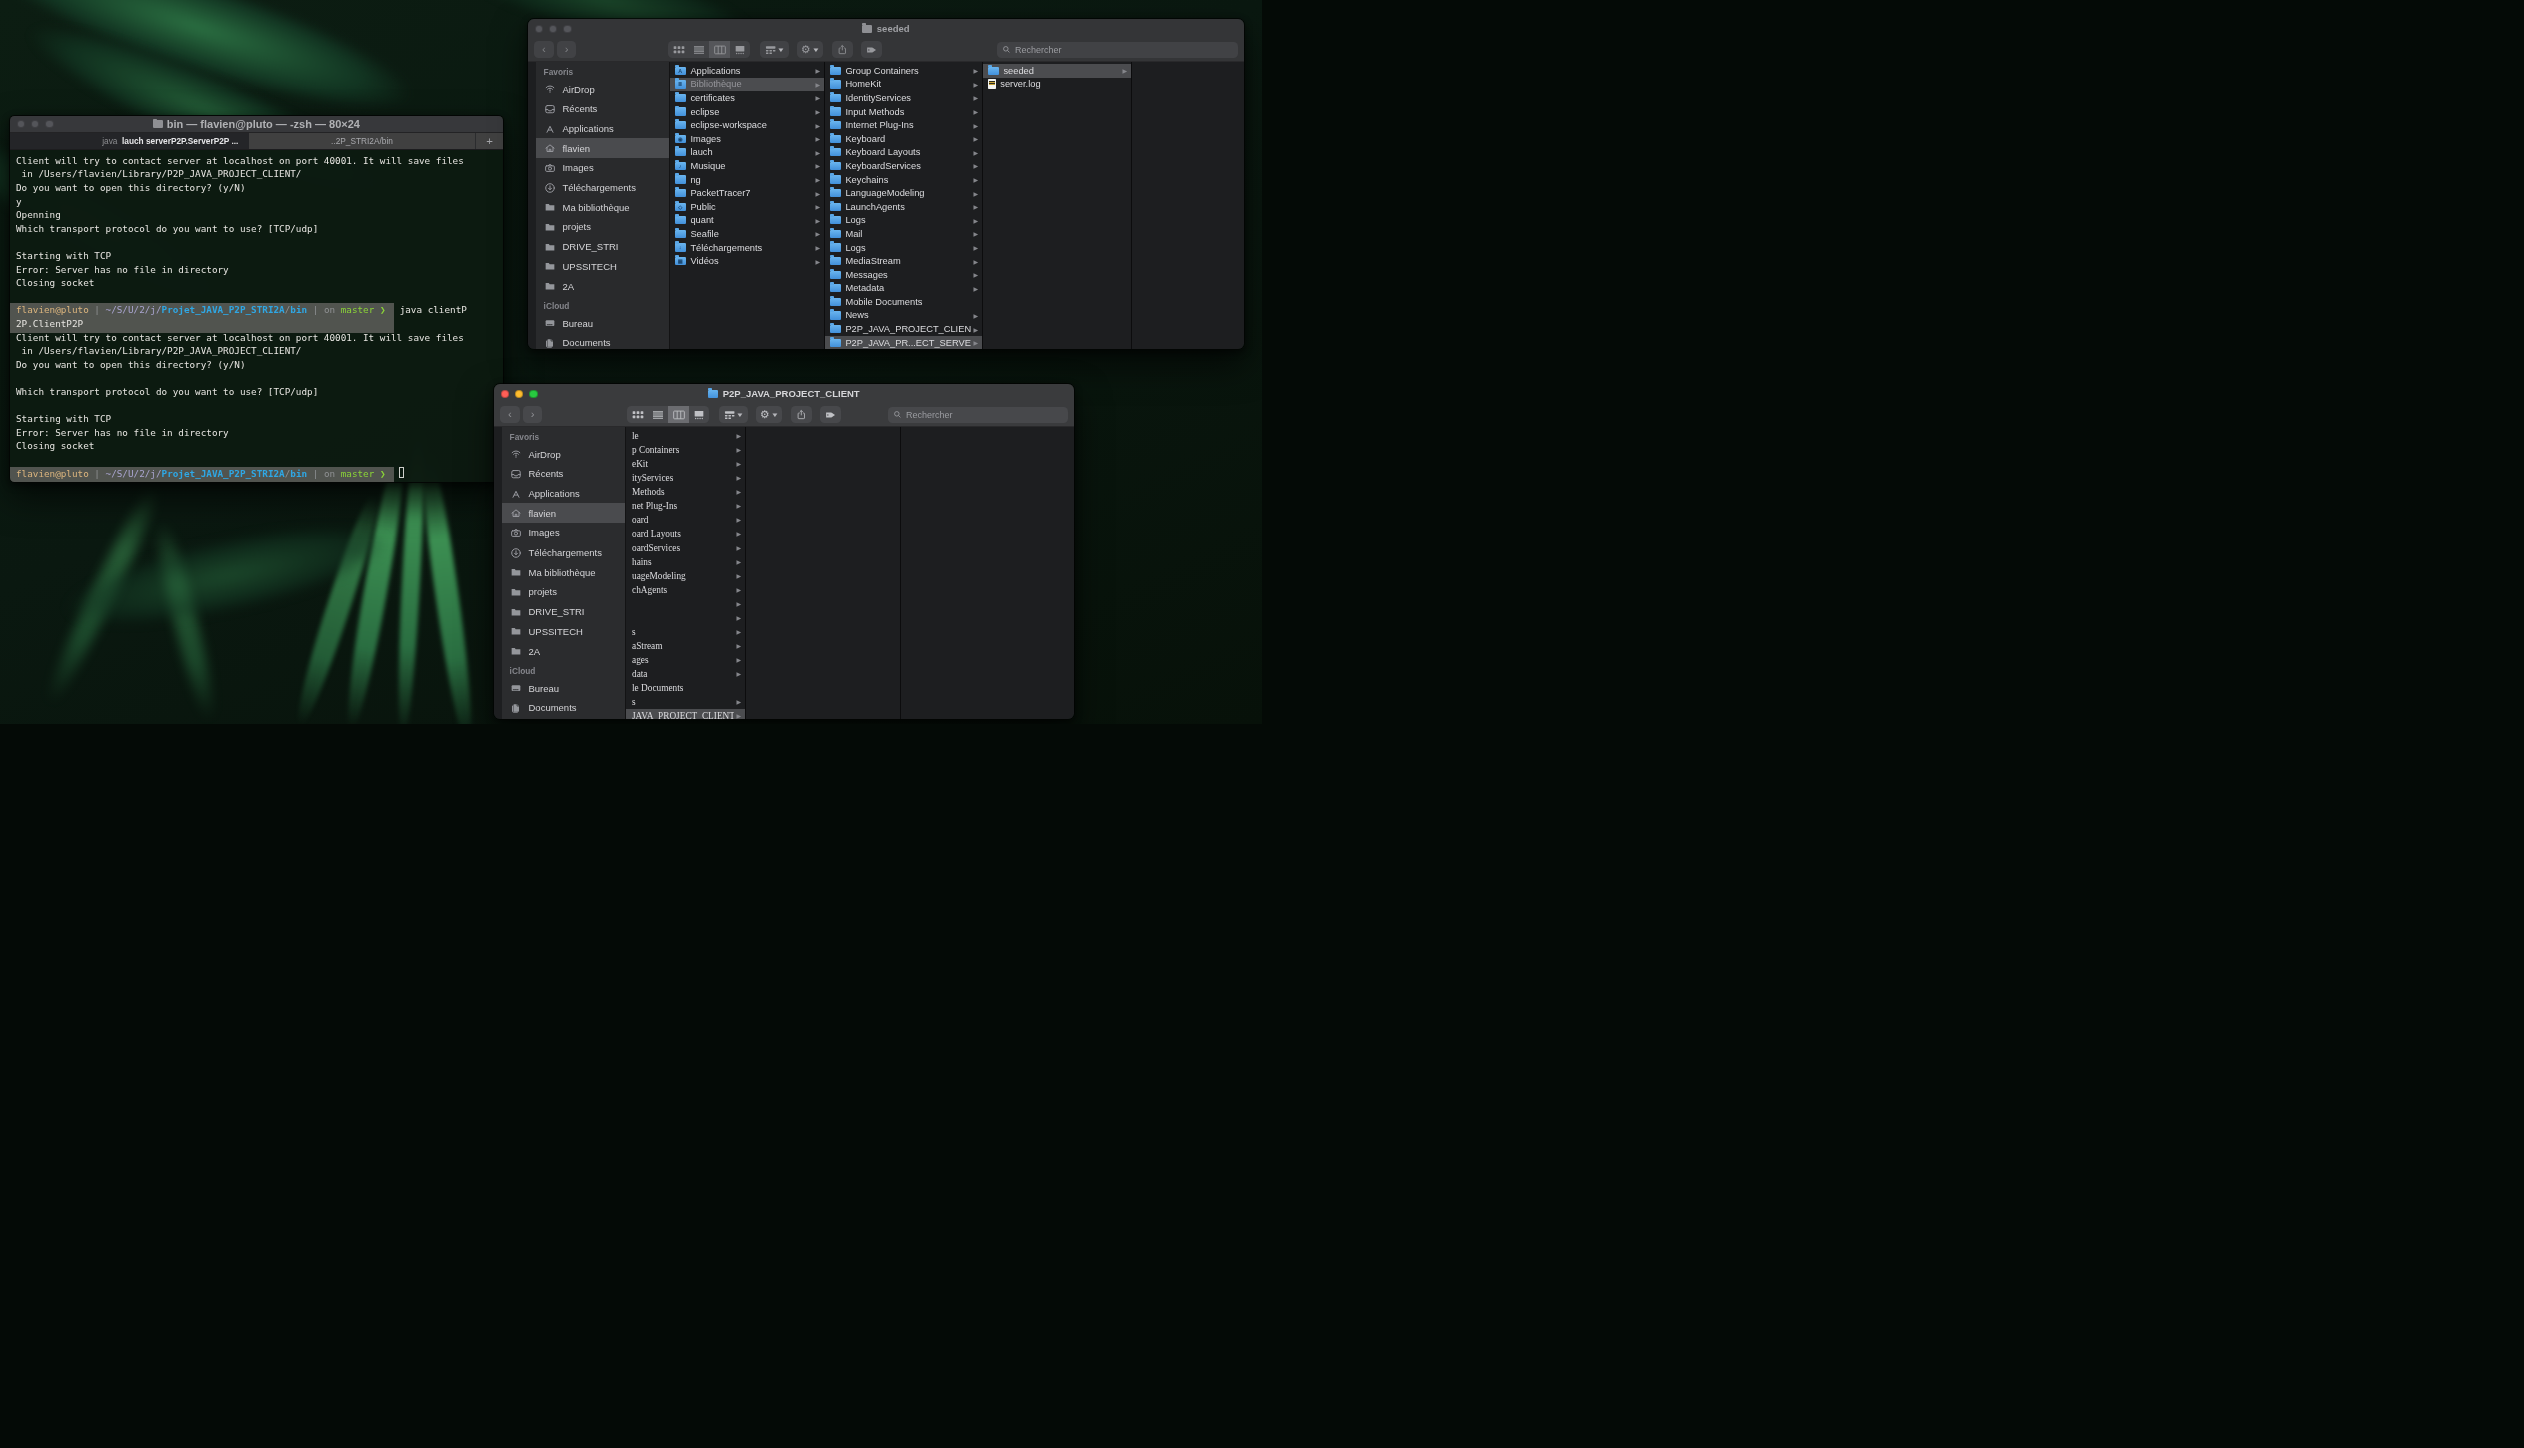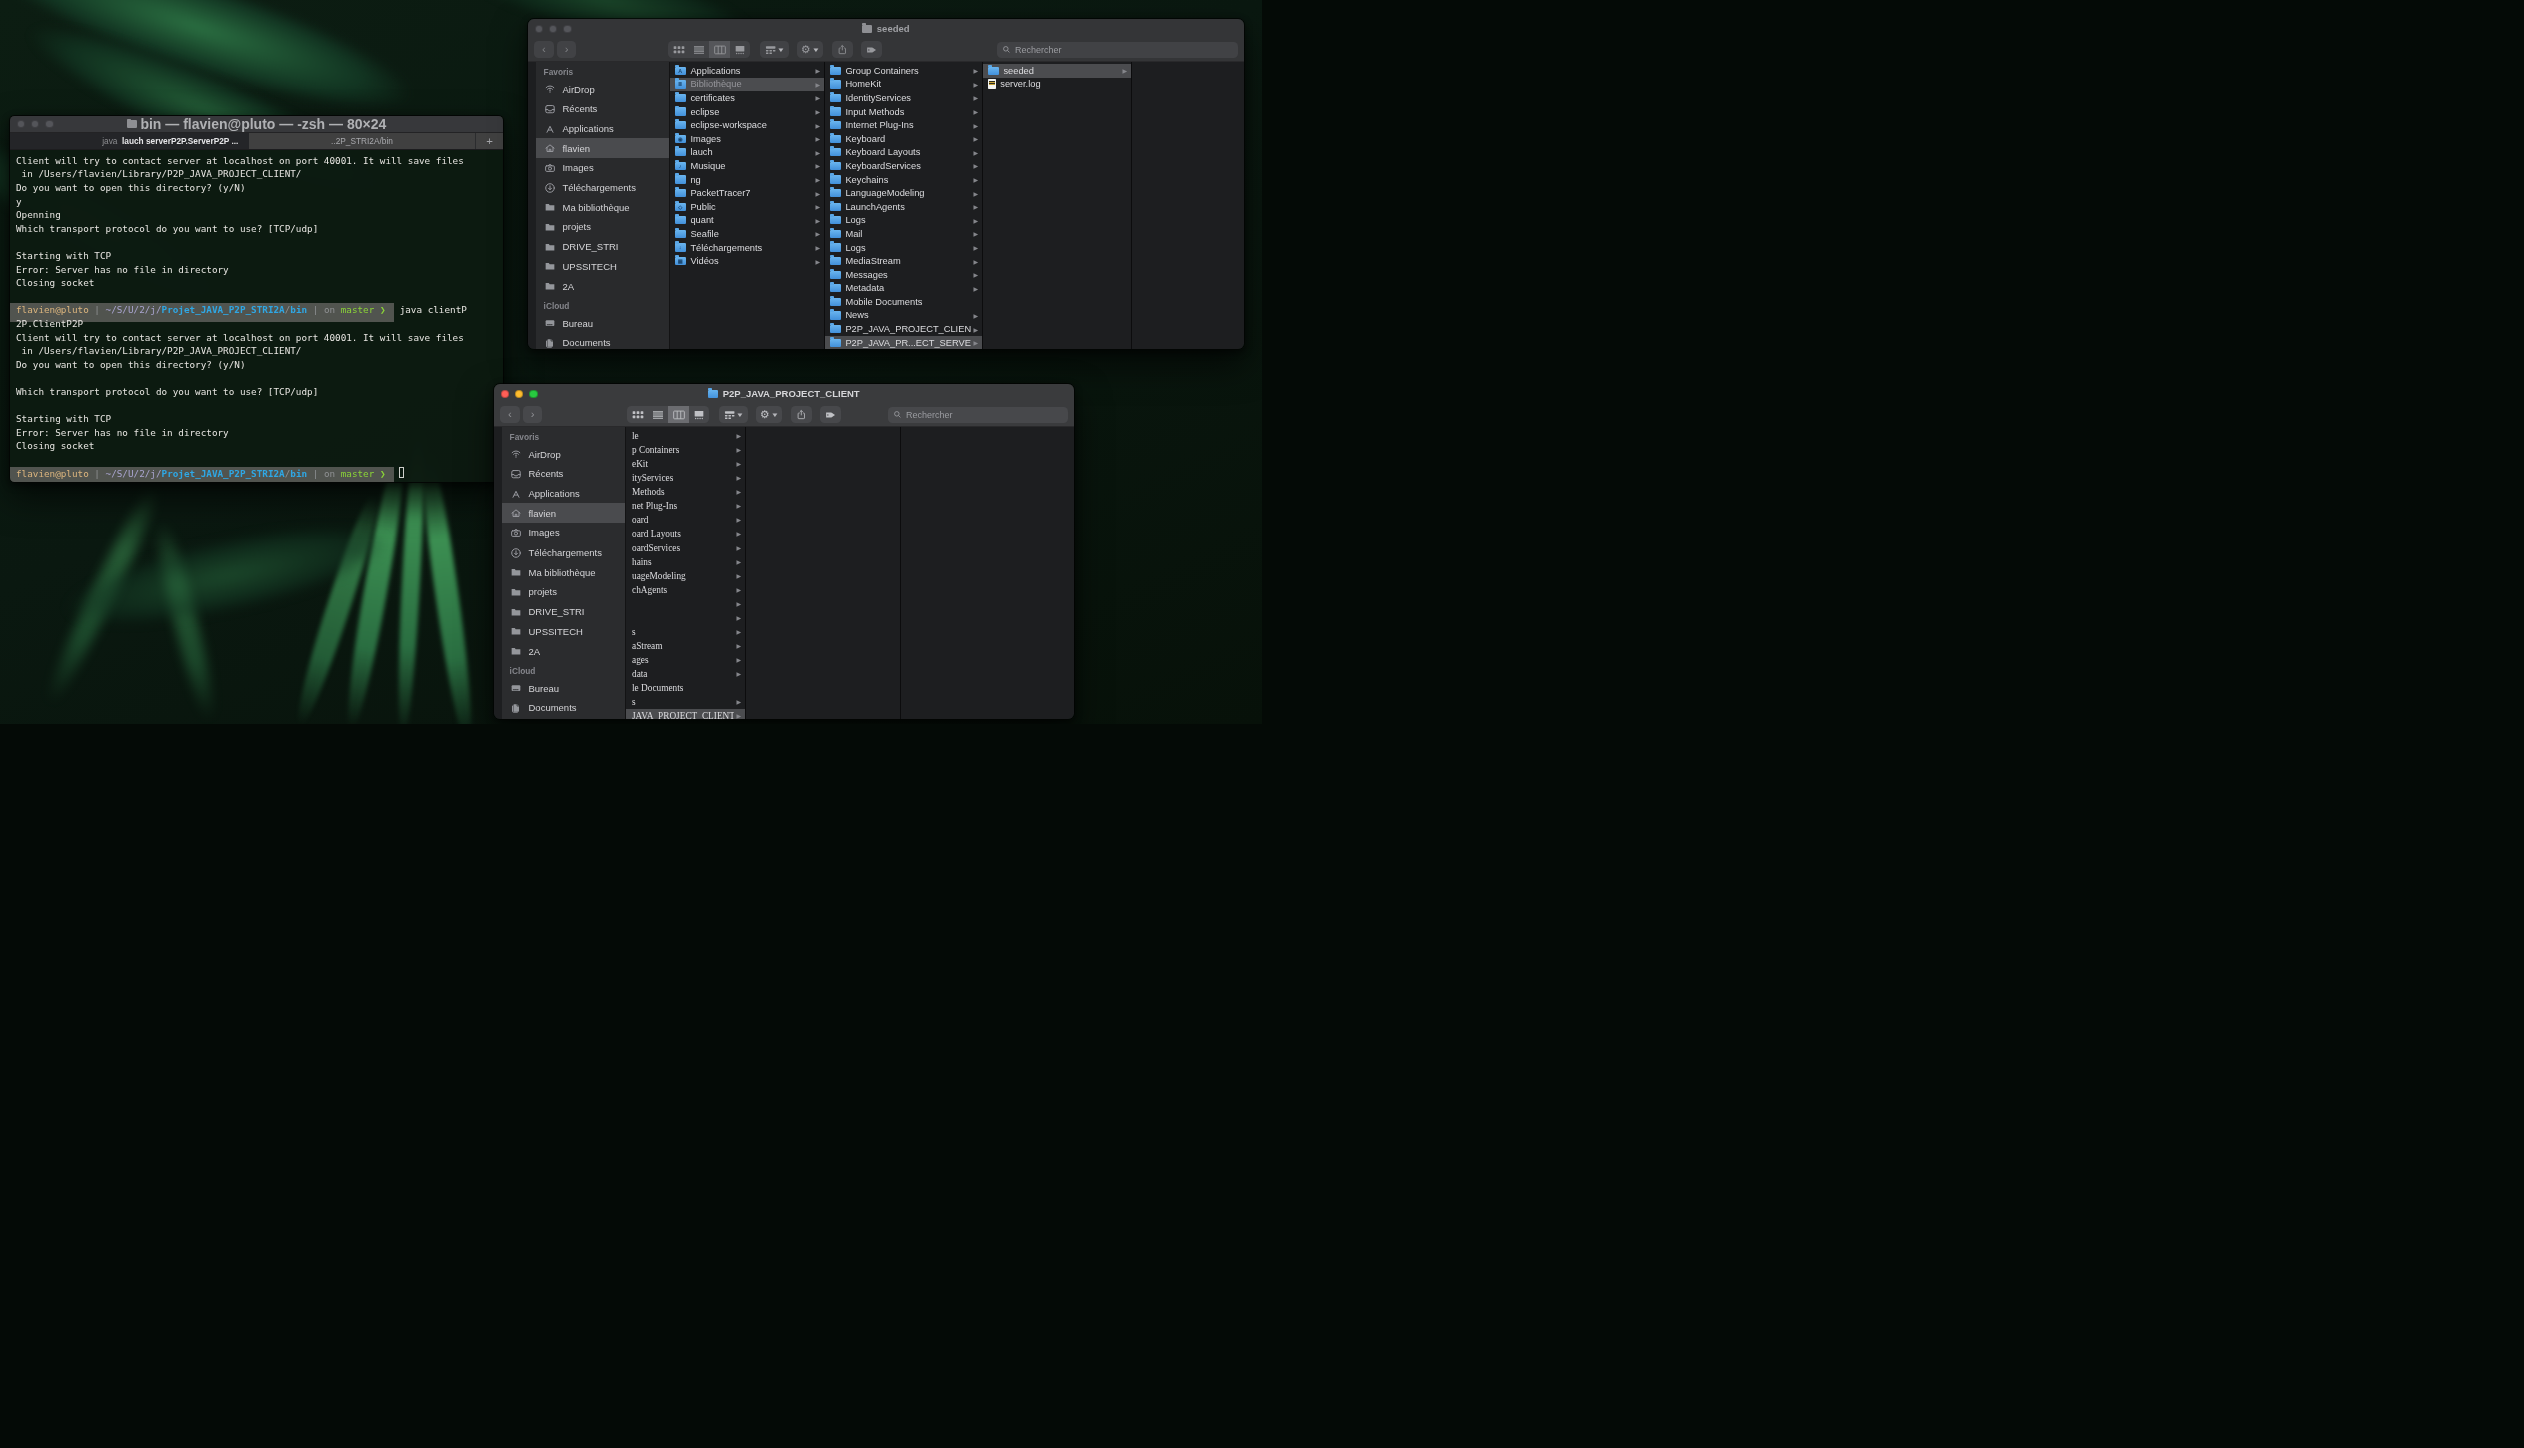--- a/index.html
+++ b/index.html
@@ -22,32 +22,32 @@
     box-shadow:0 15px 34px rgba(0,0,0,.62), 0 2.3px 7.6px rgba(0,0,0,.45);
     border:0.8px solid rgba(0,0,0,.75);}
   .lights{position:absolute;left:6.8px;top:0;height:100%;display:flex;align-items:center;gap:6px;}
   .tl{width:8.3px;height:8.3px;border-radius:50%;background:#54555a;border:0.4px solid rgba(0,0,0,.25);}
   .tl.red{background:#ff5f57}.tl.yellow{background:#febc2e}.tl.green{background:#28c840}
 
   
   .terminal{left:9px;top:115px;width:495px;height:368px;border-radius:5.3px;background:rgba(12,26,17,.96);}
   .t-titlebar{position:relative;height:17.4px;background:#37383b;border-bottom:0.8px solid #232325;
     display:flex;align-items:center;justify-content:center;}
-  .t-title{display:flex;align-items:center;gap:3.8px;font-size:14px;font-weight:bold;color:#b0b1b4;}
+  .t-title{display:flex;align-items:center;gap:3.8px;font-size:11px;font-weight:bold;color:#b0b1b4;}
   .t-tabs{display:flex;height:16.7px;background:#404040;font-size:8.3px;border-bottom:0.8px solid #1d1d1f;}
   .t-tab{display:flex;align-items:center;justify-content:center;gap:4.5px;color:#a8a9ad;}
   .t-tab.act{width:239px;background:#242528;color:#e6e6e8;justify-content:flex-end;padding-right:10.6px;}
   .t-tab.act .pre{color:#8c8d90;font-weight:normal;}
   .t-tab.act .lbl{font-weight:bold;}
   .t-tab.inact{flex:1;border-right:0.8px solid #2b2c2e;}
   .t-plus{width:27px;display:flex;align-items:center;justify-content:center;color:#a4a5a9;font-size:11.4px;font-weight:300;}
   .term-body{padding:3.8px 0 0 6px;font-family:"DejaVu Sans Mono", monospace;font-size:9.3px;line-height:13.6px;
     color:#e7e5e1;white-space:pre;}
   .tline{height:13.6px;}
-  .pbar{display:inline-block;height:19px;background:#51544f;margin-left:-6px;padding:0 3px 0 6px;}
+  .pbar{display:inline-block;height:30px;background:#51544f;margin-left:-6px;padding:0 3px 0 6px;}
   .p-user{color:#dcb57e;} .p-sep{color:#8f9193;} .p-dim{color:#a9a4cf;}
   .p-path{color:#2fa7e4;font-weight:bold;} .p-br{color:#8bd438;} .p-arrow{color:#8bd438;}
   .p-cmd{color:#e7e5e1;}
   .cursor{display:inline-block;width:5.3px;height:10.6px;border:0.9px solid #cfd0cc;vertical-align:-1.5px;margin-left:4.5px;}
   .mfold{display:inline-block;width:9.9px;height:7.6px;border-radius:1.1px;position:relative;background:#8e8f93;}
   .mfold::before{content:"";position:absolute;top:-1.9px;left:0;width:3.8px;height:2.3px;border-radius:0.8px 0.8px 0 0;background:#8e8f93;}
   .mfold.blue{background:linear-gradient(#66b3ee,#4392dc);}
   .mfold.blue::before{background:#5aa8e8;}
 
   

